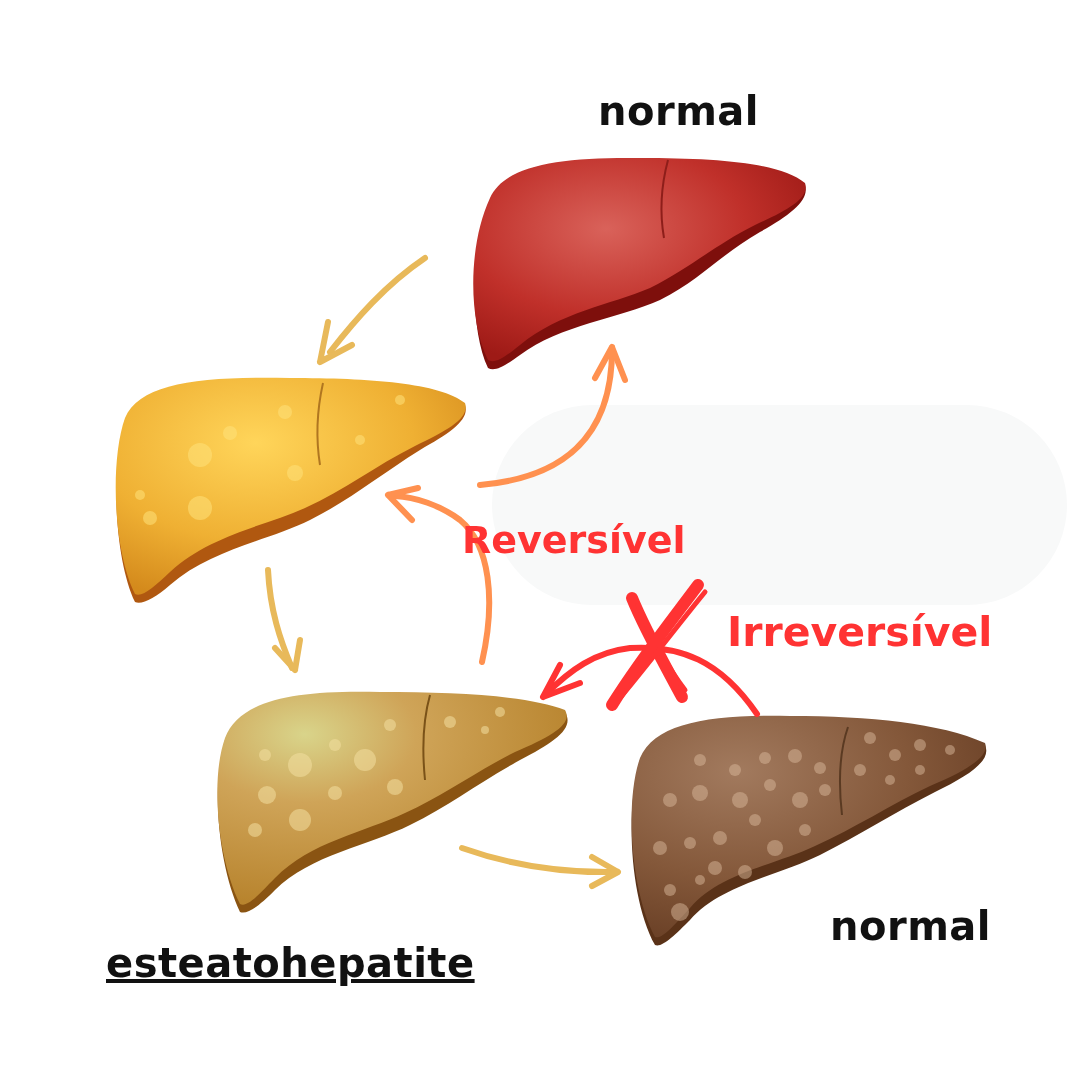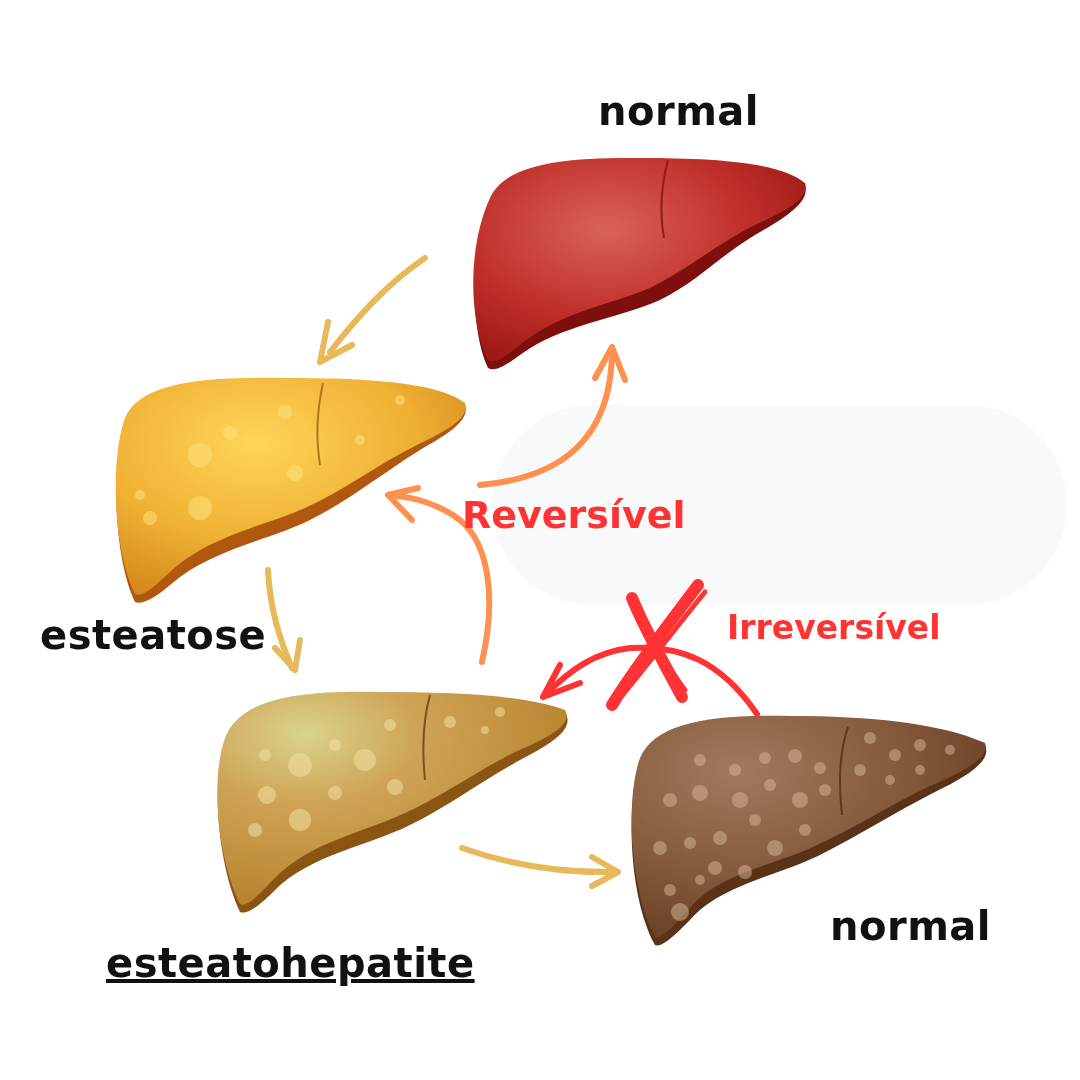--- a/index.html
+++ b/index.html
@@ -30,22 +30,22 @@
   .label.esteatose { left: 40px; top: 612px; }
   .label.esteato { left: 106px; top: 940px; text-decoration: underline; }
   .label.cirrose { left: 830px; top: 903px; }
   .status {
     position: absolute;
     font-weight: bold;
     color: #ff3333;
     font-size: 40px;
     white-space: nowrap;
   }
-  .status.rev { left: 462px; top: 493px; font-size: 38px; }
-  .status.irr { left: 727px; top: 608px; font-size: 33px; }
+  .status.rev { left: 462px; top: 518px; font-size: 38px; }
+  .status.irr { left: 727px; top: 608px; font-size: 41px; }
 </style>
 </head>
 <body>
 
 <div class="canvas">
   <div class="bg-pill"></div>
 
   <svg class="art" width="1080" height="1080" viewBox="0 0 1080 1080">
     <defs>
       <radialGradient id="gNormal" cx="40%" cy="35%" r="70%">
@@ -179,19 +179,18 @@
     </g>
     <g stroke="#ff3333" stroke-linecap="round" fill="none">
       <path d="M632 598 C645 630 665 665 682 697" stroke-width="12"></path>
       <path d="M638 605 C650 635 668 668 685 690" stroke-width="5"></path>
       <path d="M698 585 C672 620 640 660 612 705" stroke-width="12"></path>
       <path d="M705 592 C678 625 650 662 620 698" stroke-width="5"></path>
     </g>
   </svg>
 
   <div class="label normal">normal</div>
-  <div class="label esteatose">esteatose</div>
   <div class="label esteato">esteatohepatite</div>
   <div class="label cirrose">normal</div>
 
   <div class="status rev">Reversível</div>
   <div class="status irr">Irreversível</div>
 </div>
 
 </body></html>

